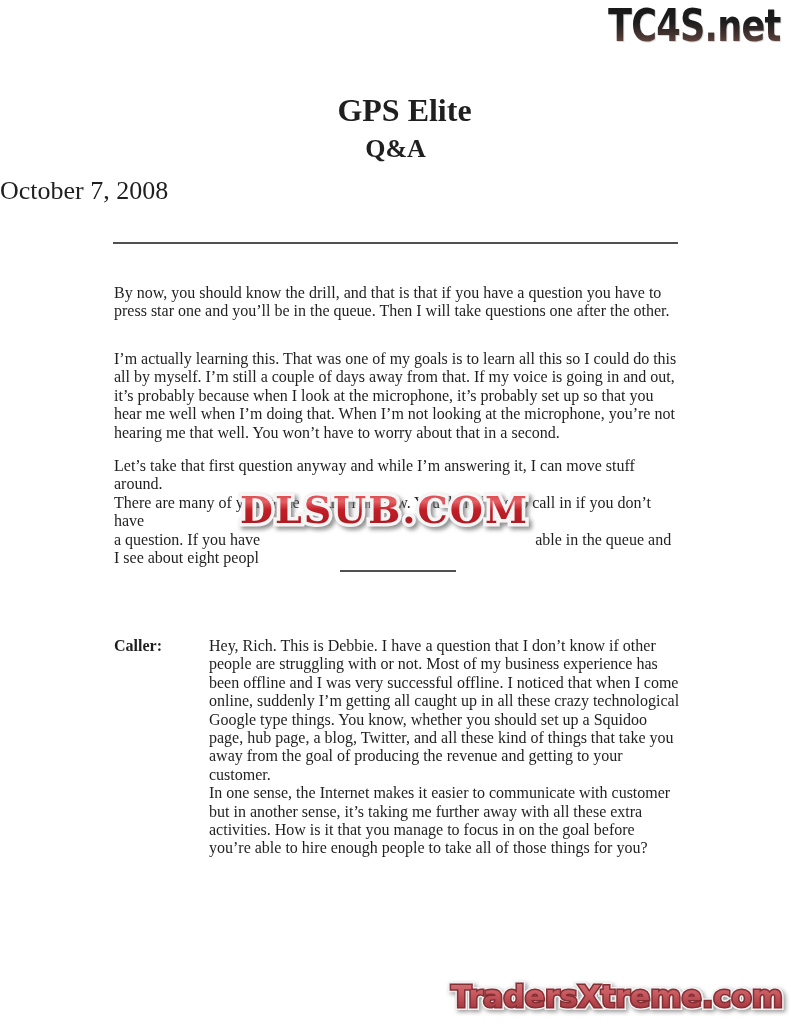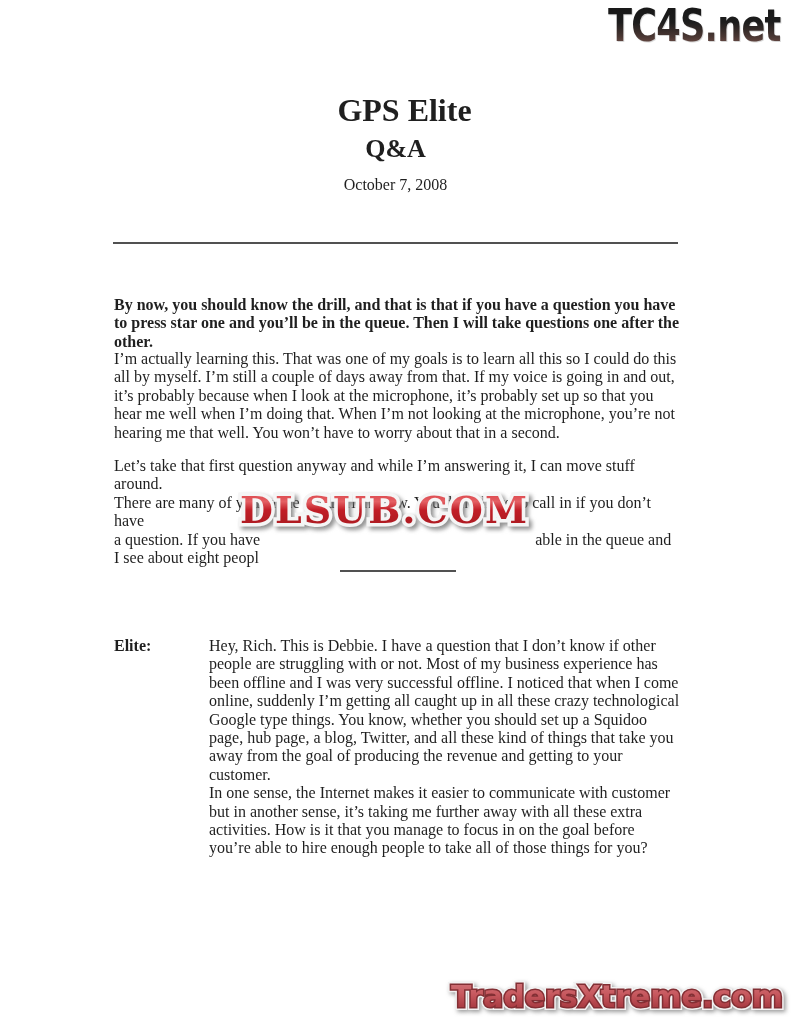--- a/index.html
+++ b/index.html
@@ -19,27 +19,27 @@
     transform:scaleX(0.8); transform-origin:top right;
     background:linear-gradient(180deg,#161616 0%,#1d1d1d 42%,#4a3733 72%,#7d554e 96%);
     -webkit-background-clip:text; background-clip:text;
     -webkit-text-fill-color:transparent; color:transparent;
     filter:drop-shadow(1px 1px 0 rgba(190,190,190,0.65));
     line-height:1.1;
   }
   
   .title    { position:absolute; top:92px;  left:0; right:0; text-align:center; font-size:32px; font-weight:bold;padding-left:18px; }
   .subtitle { position:absolute; top:134px; left:0; right:0; text-align:center; font-size:26px; font-weight:bold; }
-  .doc-date { position:absolute; top:176px; left:0; right:0; text-align:center; font-size:16px; }
+  .doc-date { position:absolute; top:176px; left:0; right:0; text-align:left; font-size:26px; }
   
   .rule-wide  { position:absolute; top:242px; left:113px; width:565px; border-top:2px solid #515151; }
   .rule-short { position:absolute; top:570px; left:340px; width:116px; border-top:2px solid #515151; }
   
   .bodytext { font-size:16px; line-height:18.4px; }
-  .para1 { position:absolute; top:296px; left:114px; width:570px;font-weight:bold; }
+  .para1 { position:absolute; top:284px; left:114px; width:570px; }
   .para2 { position:absolute; top:350px; left:114px; width:570px; }
   .para3 { position:absolute; top:457px; left:114px; width:570px; }
   .gap-obscured { display:inline-block; width:275px; }
   
   .dialog { position:absolute; top:637px; left:114px; width:566px; font-size:16px; line-height:18.4px; }
   .dialog-row { display:flex; align-items:flex-start; }
   .dialog-row + .dialog-row { margin-top:14px; }
   .dialog-label { width:95px; flex:0 0 95px; font-weight:bold; }
   .dialog-text { width:471px; flex:1; }
   .dialog-text .dpara + .dpara { }
@@ -104,21 +104,21 @@
 
 <div class="watermark layered">
   <span class="wm-stroke layer-abs">DLSUB.COM</span>
   <span class="wm-fill">DLSUB.COM</span>
 </div>
 
 <div class="rule-short"></div>
 
 <div class="dialog">
   <div class="dialog-row">
-    <div class="dialog-label">Elite:</div>
+    <div class="dialog-label">Caller:</div>
     <div class="dialog-text">
       <div class="dpara">Hey, Rich. This is Debbie. I have a question that I don’t know if other people are struggling with or not. Most of my business experience has been offline and I was very successful offline. I noticed that when I come online, suddenly I’m getting all caught up in all these crazy technological Google type things. You know, whether you should set up a Squidoo page, hub page, a blog, Twitter, and all these kind of things that take you away from the goal of producing the revenue and getting to your customer.</div>
       <div class="dpara">In one sense, the Internet makes it easier to communicate with customer but in another sense, it’s taking me further away with all these extra activities. How is it that you manage to focus in on the goal before you’re able to hire enough people to take all of those things for you?</div>
     </div>
   </div>
 </div>
 
 <div class="logo-bottom layered">
   <span class="lb-stroke layer-abs">TradersXtreme.com</span>
   <span class="lb-mid layer-abs">TradersXtreme.com</span>

